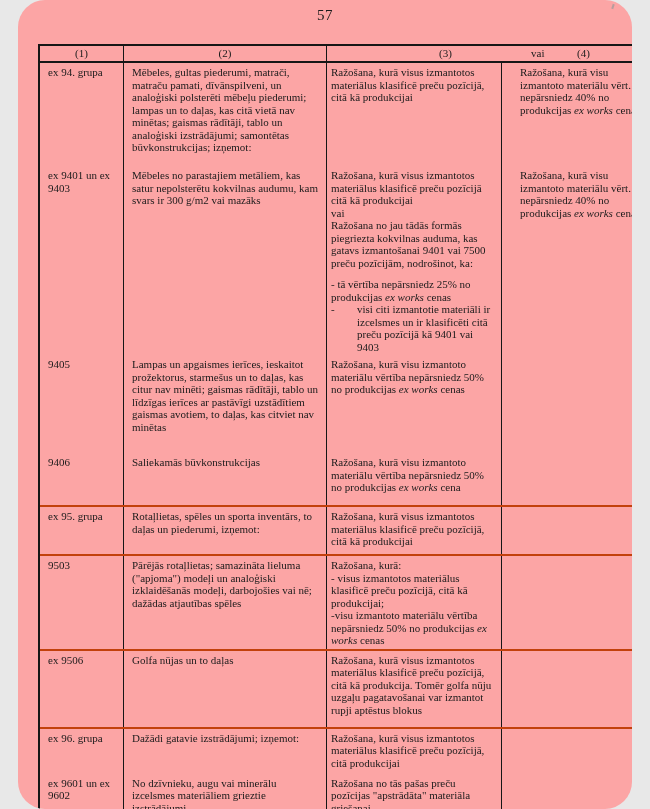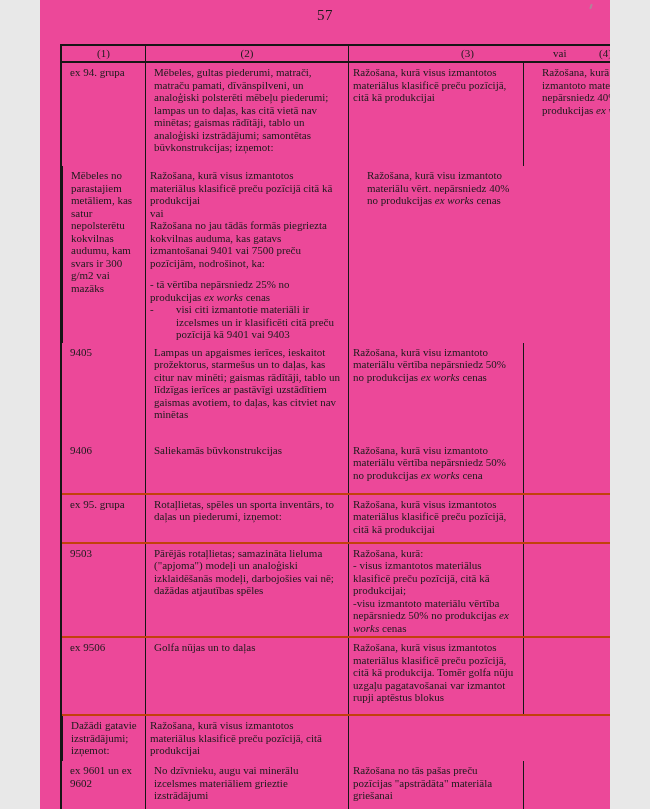--- a/index.html
+++ b/index.html
@@ -2,25 +2,26 @@
 <html><head>
 <meta charset="utf-8">
 <style>
   html,body{margin:0;padding:0;}
   body{
     background:#e8e8e8;
     font-family:"Liberation Serif","DejaVu Serif",serif;
   }
   .page{
     position:relative;
-    width:570px;height:809px;
+    width:614px;height:809px;
     margin:0 auto;
-    background:#ec4899;
+    background:#fca5a5;
     color:#1b1b1b;
     overflow:hidden;
+    border-radius:27px;
   }
   .page-number{
     position:absolute;top:6px;left:0;width:100%;
     text-align:center;
     font-size:15px;line-height:18px;
     letter-spacing:.5px;
   }
   .scan-mark{
     position:absolute;top:4px;right:18px;
     width:2px;height:5px;background:#9a9a9a;
@@ -99,20 +100,23 @@
               <div class="para"><span>Mēbeles, gultas piederumi, matrači, matraču pamati, dīvānspilveni, un analoģiski polsterēti mēbeļu piederumi; lampas un to daļas, kas citā vietā nav minētas; gaismas rādītāji, tablo un analoģiski izstrādājumi; samontētas būvkonstrukcijas; izņemot:</span></div>
             </div>
             <div class="cell c3">
               <div class="para"><span>Ražošana, kurā visus izmantotos materiālus klasificē preču pozīcijā, citā kā produkcijai</span></div>
             </div>
             <div class="cell c4">
               <div class="para"><span>Ražošana, kurā visu izmantoto materiālu vērt. nepārsniedz 40% no produkcijas </span><i>ex works</i><span> cenas</span></div>
             </div>
           </div>
           <div class="subrow" style="min-height: 176px;">
+            <div class="cell c1">
+              <div class="para"><span>ex 9401 un ex 9403</span></div>
+            </div>
             <div class="cell c2">
               <div class="para"><span>Mēbeles no parastajiem metāliem, kas satur nepolsterētu kokvilnas audumu, kam svars ir 300 g/m2 vai mazāks</span></div>
             </div>
             <div class="cell c3">
               <div class="para"><span>Ražošana, kurā visus izmantotos materiālus klasificē preču pozīcijā citā kā produkcijai</span></div>
               <div class="para"><span>vai</span></div>
               <div class="para"><span>Ražošana no jau tādās formās piegriezta kokvilnas auduma, kas gatavs izmantošanai 9401 vai 7500 preču pozīcijām, nodrošinot, ka:</span></div>
               <div class="blank"></div>
               <div class="para"><span>- tā vērtība nepārsniedz 25% no produkcijas </span><i>ex works</i><span> cenas</span></div>
               <div class="para hang">
@@ -188,20 +192,23 @@
               <div class="para"><span>Golfa nūjas un to daļas</span></div>
             </div>
             <div class="cell c3">
               <div class="para"><span>Ražošana, kurā visus izmantotos materiālus klasificē preču pozīcijā, citā kā produkcija. Tomēr golfa nūju uzgaļu pagatavošanai var izmantot rupji aptēstus blokus</span></div>
             </div>
             <div class="cell c4"></div>
           </div>
         </div>
         <div class="block">
           <div class="subrow" style="min-height: 45px;">
+            <div class="cell c1">
+              <div class="para"><span>ex 96. grupa</span></div>
+            </div>
             <div class="cell c2">
               <div class="para"><span>Dažādi gatavie izstrādājumi; izņemot:</span></div>
             </div>
             <div class="cell c3">
               <div class="para"><span>Ražošana, kurā visus izmantotos materiālus klasificē preču pozīcijā, citā produkcijai</span></div>
             </div>
             <div class="cell c4"></div>
           </div>
           <div class="subrow" style="min-height: 55px;">
             <div class="cell c1">

